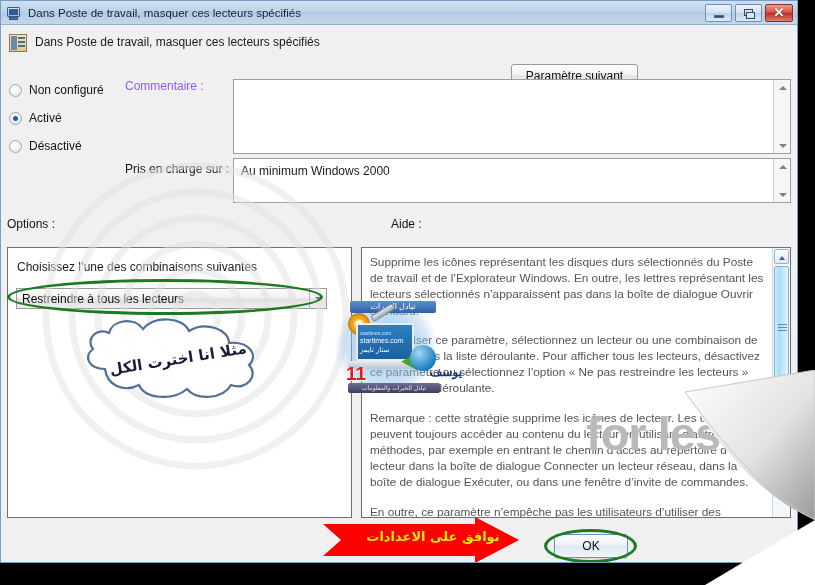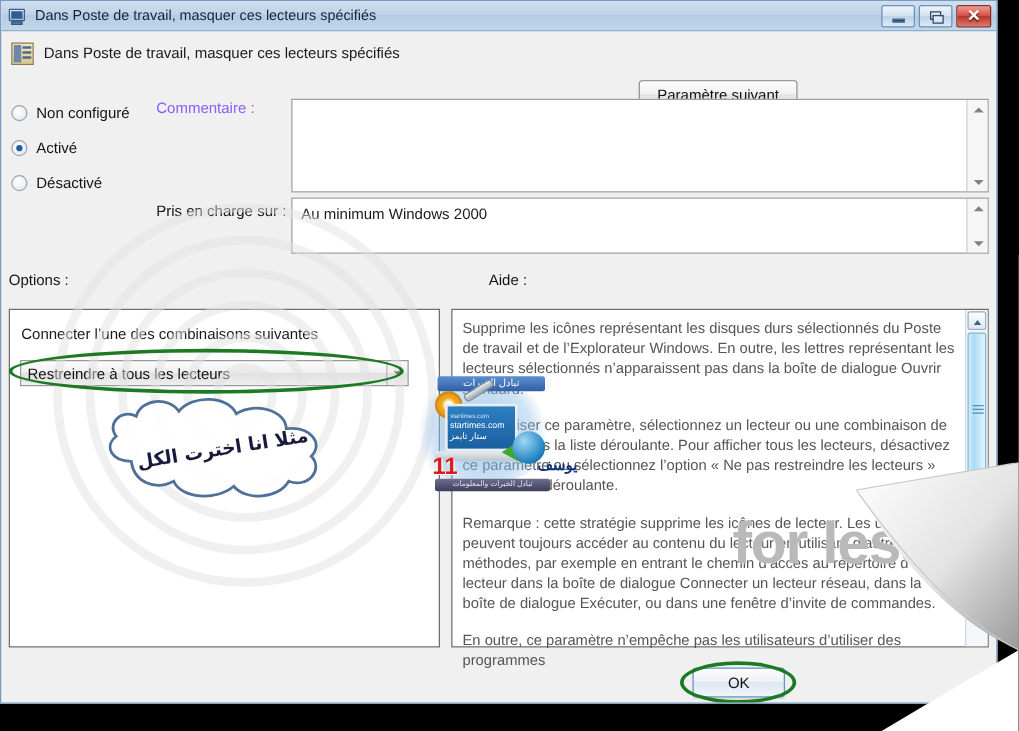--- a/index.html
+++ b/index.html
@@ -337,21 +337,21 @@
   <div class="field" id="fld-support">
     <div class="field-text">Au minimum Windows 2000</div>
     <div class="vsb">
       <div class="sb-arrow up"></div>
       <div class="sb-arrow down"></div>
     </div>
   </div>
 
   <div id="lbl-options">Options :</div>
   <div id="panel-options">
-    <div id="opt-label">Connecter l’une des combinaisons suivantes</div>
+    <div id="opt-label">Choisissez l’une des combinaisons suivantes</div>
     <div id="combo">
       <span id="combo-text">Restreindre à tous les lecteurs</span>
       <span id="combo-btn"></span>
     </div>
   </div>
 
   <div id="lbl-aide">Aide :</div>
   <div id="panel-aide">
     <div id="aide-text">
       <p>Supprime les icônes représentant les disques durs sélectionnés du Poste de travail et de l’Explorateur Windows. En outre, les lettres représentant les lecteurs sélectionnés n’apparaissent pas dans la boîte de dialogue Ouvrir standard.</p>
@@ -405,20 +405,26 @@
   <div id="cloud">
     <svg width="230" height="95" viewBox="0 0 230 95">
       <path d="M42,58 C26,58 20,46 30,38 C22,28 34,16 46,22 C50,8 72,6 80,18
                C92,4 120,6 126,20 C142,10 166,18 166,32 C186,30 196,44 186,54
                C196,64 184,80 168,74 C160,88 134,90 124,78 C110,90 82,88 76,74
                C60,82 44,74 42,58 Z" fill="#ffffff" stroke="#4a6c96" stroke-width="2.2" opacity="0.97"></path>
     </svg>
     <div id="cloud-text">مثلا انا اخترت الكل</div>
   </div>
 
+  <div id="arrow-wrap">
+    <svg width="230" height="48" viewBox="0 0 230 48">
+      <path d="M0,8 L18,24 L0,40 L152,40 L152,47 L196,24 L152,1 L152,8 Z" fill="#ff0000"></path>
+    </svg>
+    <div id="arrow-text">نوافق على الاعدادات</div>
+  </div>
 
   <div id="wm-forless">for less!</div>
 
 </div>
 
 <svg id="curl" viewBox="0 0 130 215">
   <defs>
     <linearGradient id="cg" x1="0" y1="0" x2="1" y2="1">
       <stop offset="0%" stop-color="#ffffff"></stop>
       <stop offset="55%" stop-color="#e3e3e3"></stop>

